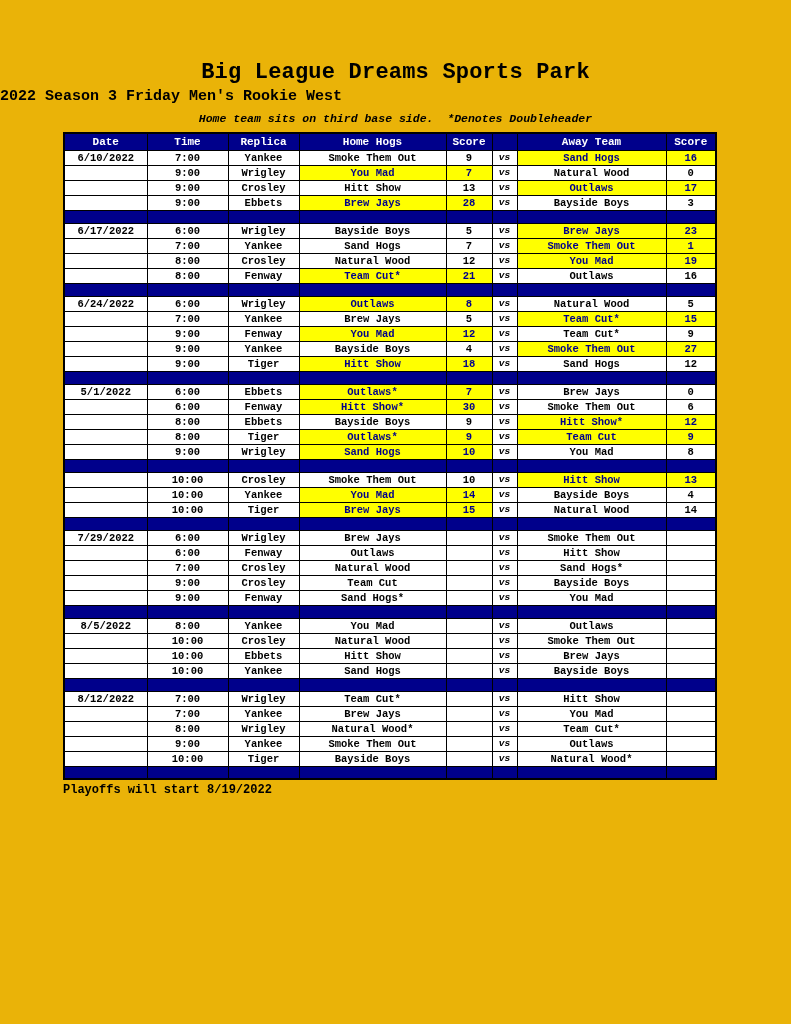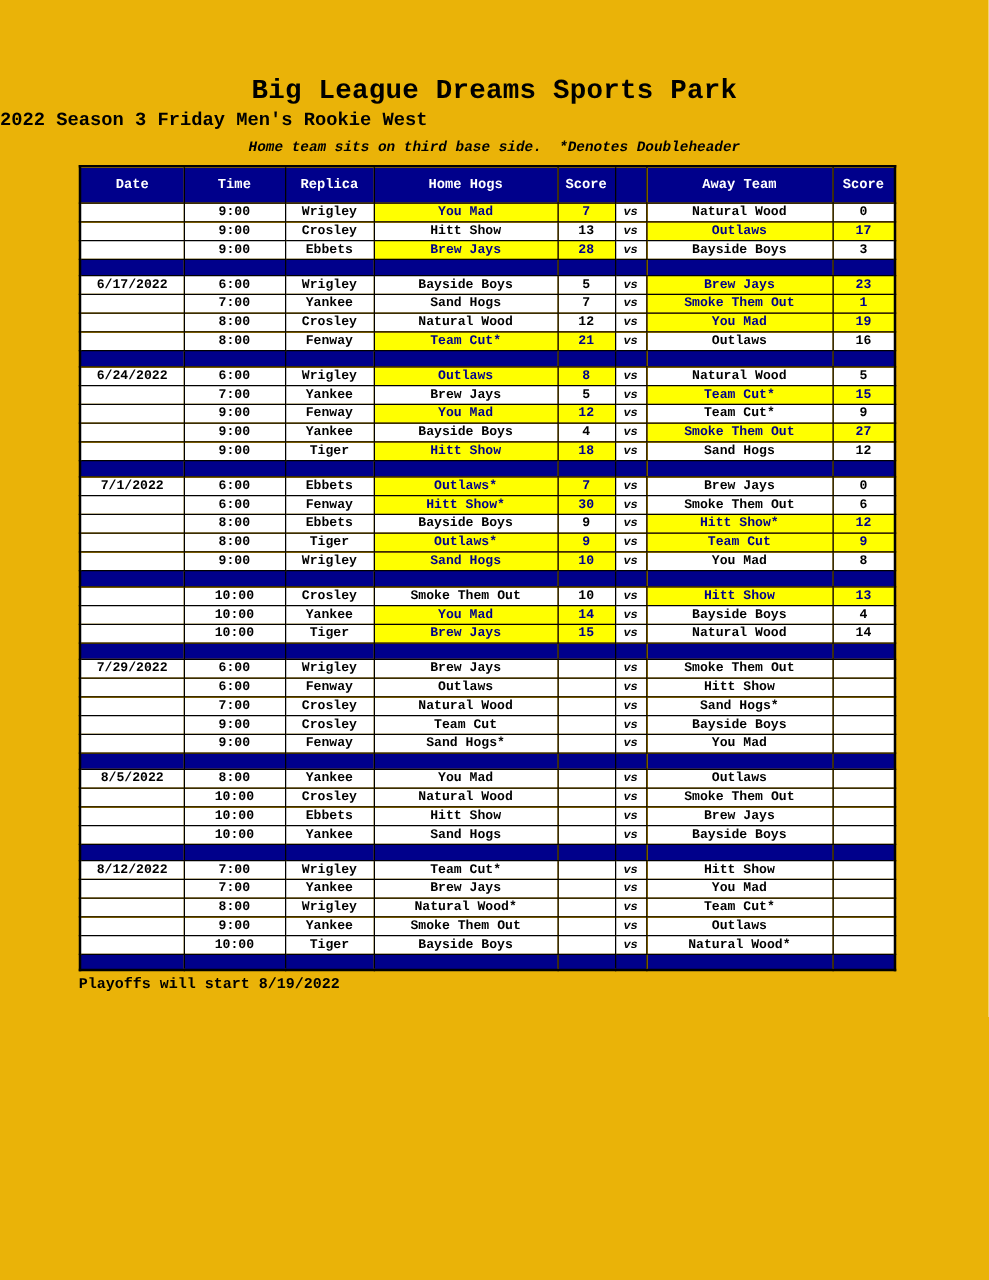--- a/index.html
+++ b/index.html
@@ -53,21 +53,21 @@
     text-align: center;
     vertical-align: middle;
     font-weight: bold;
     white-space: nowrap;
     overflow: hidden;
   }
   table.schedule th {
     background: var(--navy);
     color: var(--header-text);
     font-size: 11px;
-    height: 29px;
+    height: 17px;
   }
   table.schedule td {
     font-size: 10.5px;
     height: 15px;
     background: #ffffff;
   }
   table.schedule td.vs {
     font-style: italic;
     font-size: 9.5px;
   }
@@ -111,20 +111,30 @@
         <th>Replica</th>
         <th>Home Hogs</th>
         <th>Score</th>
         <th></th>
         <th>Away Team</th>
         <th>Score</th>
       </tr>
     </thead>
     <tbody>
         <tr>
+          <td>6/10/2022</td>
+          <td>7:00</td>
+          <td>Yankee</td>
+          <td>Smoke Them Out</td>
+          <td>9</td>
+          <td class="vs">vs</td>
+          <td class="hl">Sand Hogs</td>
+          <td class="hl">16</td>
+        </tr>
+        <tr>
           <td></td>
           <td>9:00</td>
           <td>Wrigley</td>
           <td class="hl">You Mad</td>
           <td class="hl">7</td>
           <td class="vs">vs</td>
           <td>Natural Wood</td>
           <td>0</td>
         </tr>
         <tr>
@@ -261,21 +271,21 @@
           <td></td>
           <td></td>
           <td></td>
           <td></td>
           <td></td>
           <td></td>
           <td></td>
           <td></td>
         </tr>
         <tr>
-          <td>7/1/2022</td>
+          <td>5/1/2022</td>
           <td>6:00</td>
           <td>Ebbets</td>
           <td class="hl">Outlaws*</td>
           <td class="hl">7</td>
           <td class="vs">vs</td>
           <td>Brew Jays</td>
           <td>0</td>
         </tr>
         <tr>
           <td></td>

